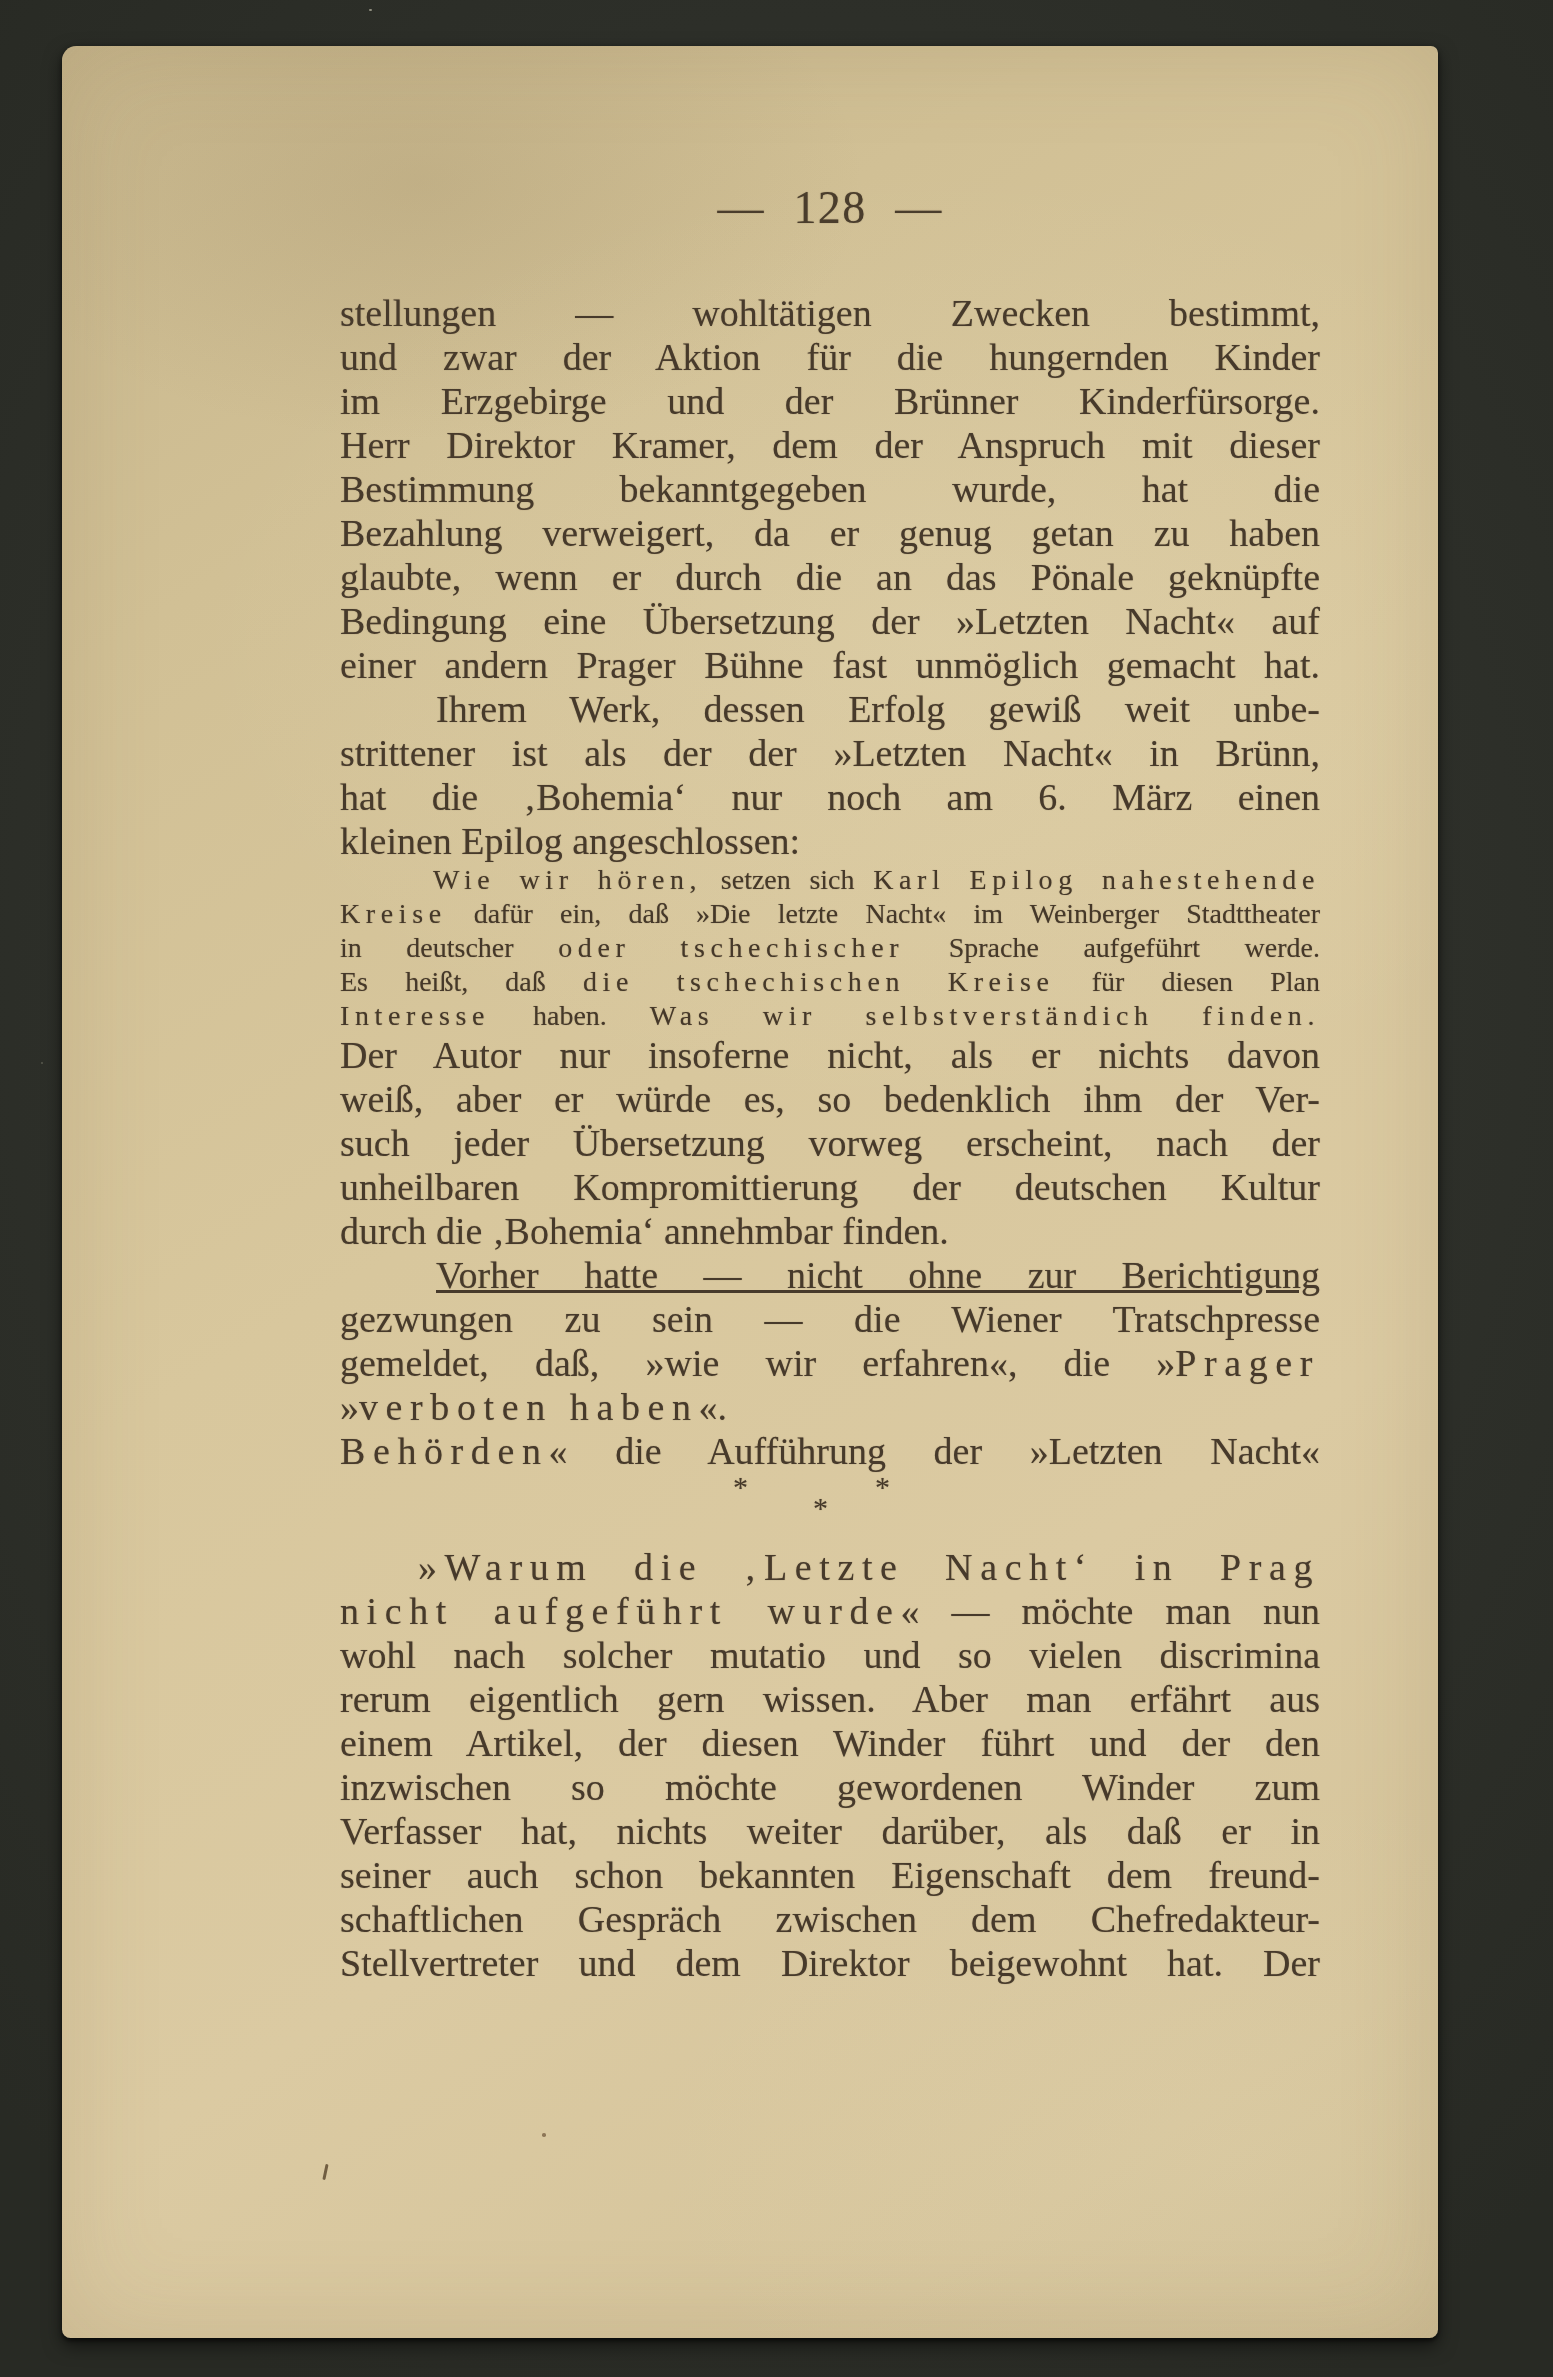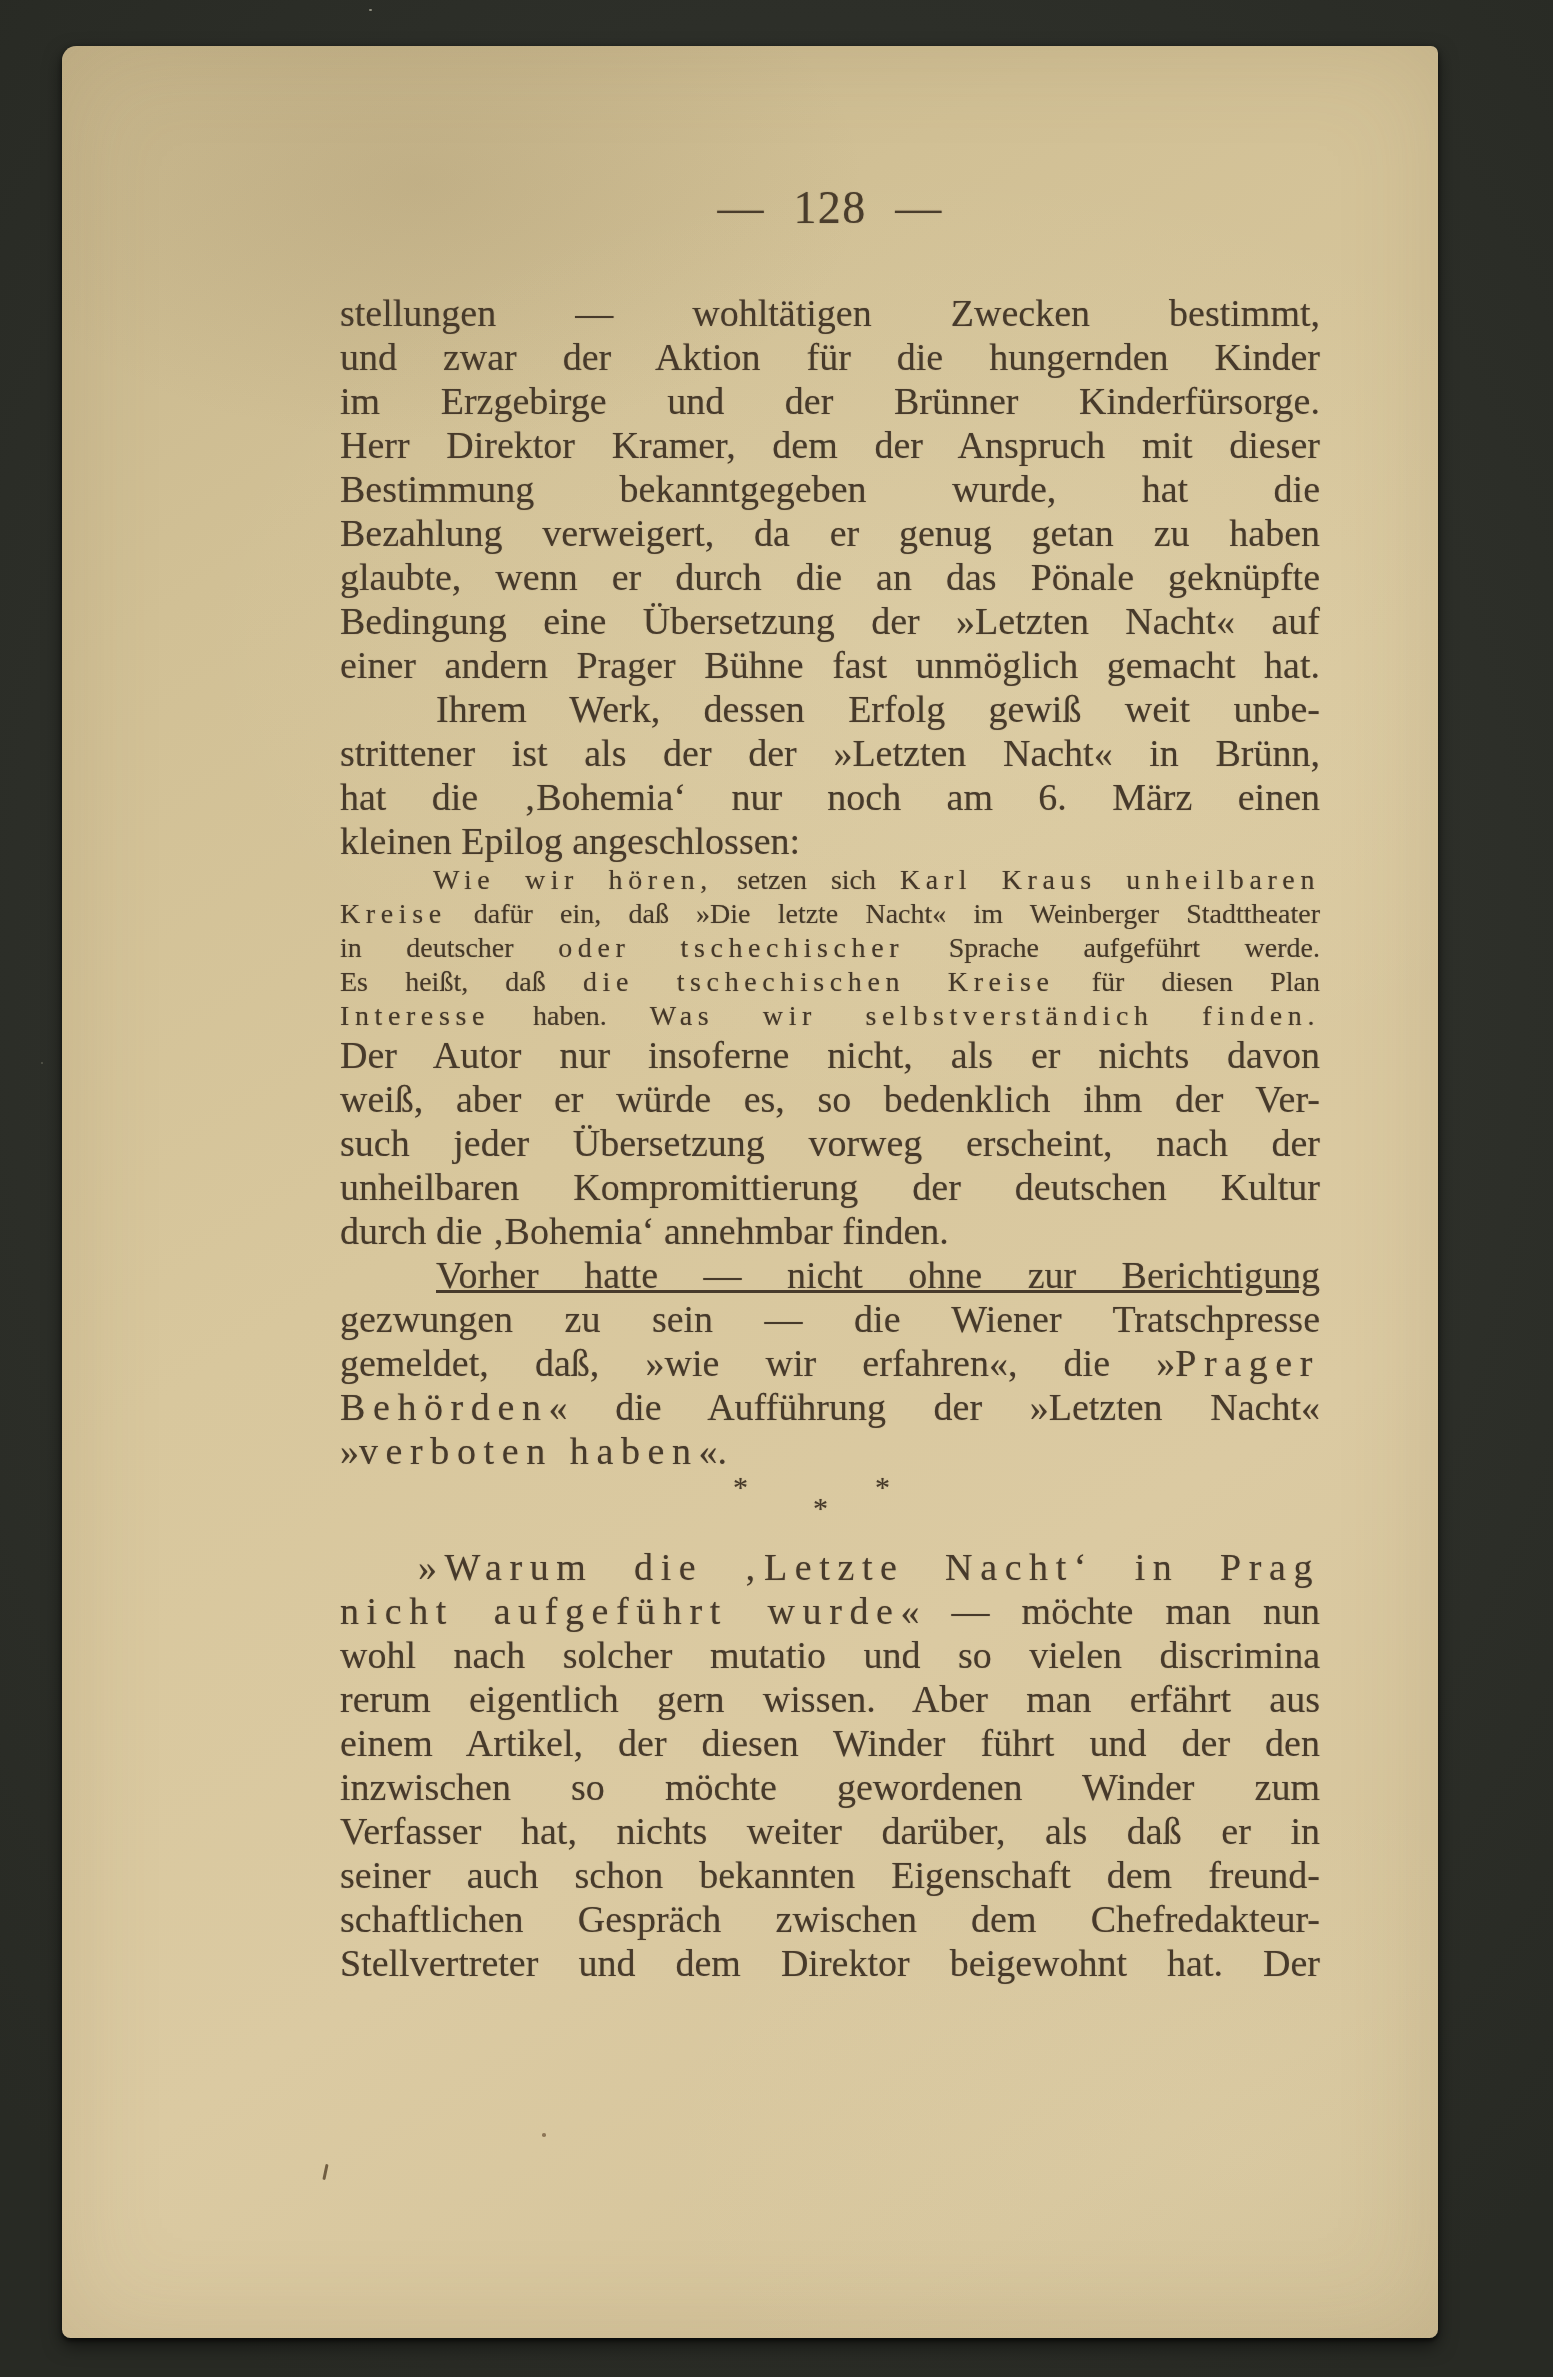--- a/index.html
+++ b/index.html
@@ -97,39 +97,39 @@
         <div class="line"><span>Bedingung eine Übersetzung der »Letzten Nacht« auf</span></div>
         <div class="line"><span>einer andern Prager Bühne fast unmöglich gemacht hat.</span></div>
       </div>
       <div class="para body">
         <div class="line" style="padding-left: 96px;"><span>Ihrem Werk, dessen Erfolg gewiß weit unbe-</span></div>
         <div class="line"><span>strittener ist als der der »Letzten Nacht« in Brünn,</span></div>
         <div class="line"><span>hat die ‚Bohemia‘ nur noch am 6. März einen</span></div>
         <div class="line nj"><span>kleinen Epilog angeschlossen:</span></div>
       </div>
       <div class="para petit">
-        <div class="line" style="padding-left: 93px;"><span class="g">Wie wir hören,</span><span> setzen sich </span><span class="g">Karl Kraus unheilbaren</span></div>
+        <div class="line" style="padding-left: 93px;"><span class="g">Wie wir hören,</span><span> setzen sich </span><span class="g">Karl Epilog nahestehende</span></div>
         <div class="line"><span class="g">Kreise</span><span> dafür ein, daß »Die letzte Nacht« im Weinberger Stadttheater</span></div>
         <div class="line"><span>in deutscher </span><span class="g">oder tschechischer</span><span> Sprache aufgeführt werde.</span></div>
         <div class="line"><span>Es heißt, daß </span><span class="g">die tschechischen Kreise</span><span> für diesen Plan</span></div>
         <div class="line"><span class="g">Interesse</span><span> haben. </span><span class="g">Was wir selbstverständich finden.</span></div>
       </div>
       <div class="para body">
         <div class="line"><span>Der Autor nur insoferne nicht, als er nichts davon</span></div>
         <div class="line"><span>weiß, aber er würde es, so bedenklich ihm der Ver-</span></div>
         <div class="line"><span>such jeder Übersetzung vorweg erscheint, nach der</span></div>
         <div class="line"><span>unheilbaren Kompromittierung der deutschen Kultur</span></div>
         <div class="line nj"><span>durch die ‚Bohemia‘ annehmbar finden.</span></div>
       </div>
       <div class="para body">
         <div class="line" style="padding-left: 96px; text-decoration: underline;"><span>Vorher hatte — nicht ohne zur Berichtigung</span></div>
         <div class="line"><span>gezwungen zu sein — die Wiener Tratschpresse</span></div>
         <div class="line"><span>gemeldet, daß, »wie wir erfahren«, die »</span><span class="g">Prager</span></div>
+        <div class="line nj"><span>»</span><span class="g">verboten haben</span><span>«.</span></div>
         <div class="line"><span class="g">Behörden</span><span>« die Aufführung der »Letzten Nacht«</span></div>
-        <div class="line nj"><span>»</span><span class="g">verboten haben</span><span>«.</span></div>
       </div>
       <div class="sep">
         <span class="a1">*</span>
         <span class="a2">*</span>
         <span class="a3">*</span>
       </div>
       <div class="para body">
         <div class="line" style="padding-left: 78px;"><span class="g">»Warum die ‚Letzte Nacht‘ in Prag</span></div>
         <div class="line"><span class="g">nicht aufgeführt wurde</span><span>« — möchte man nun</span></div>
         <div class="line"><span>wohl nach solcher mutatio und so vielen discrimina</span></div>

